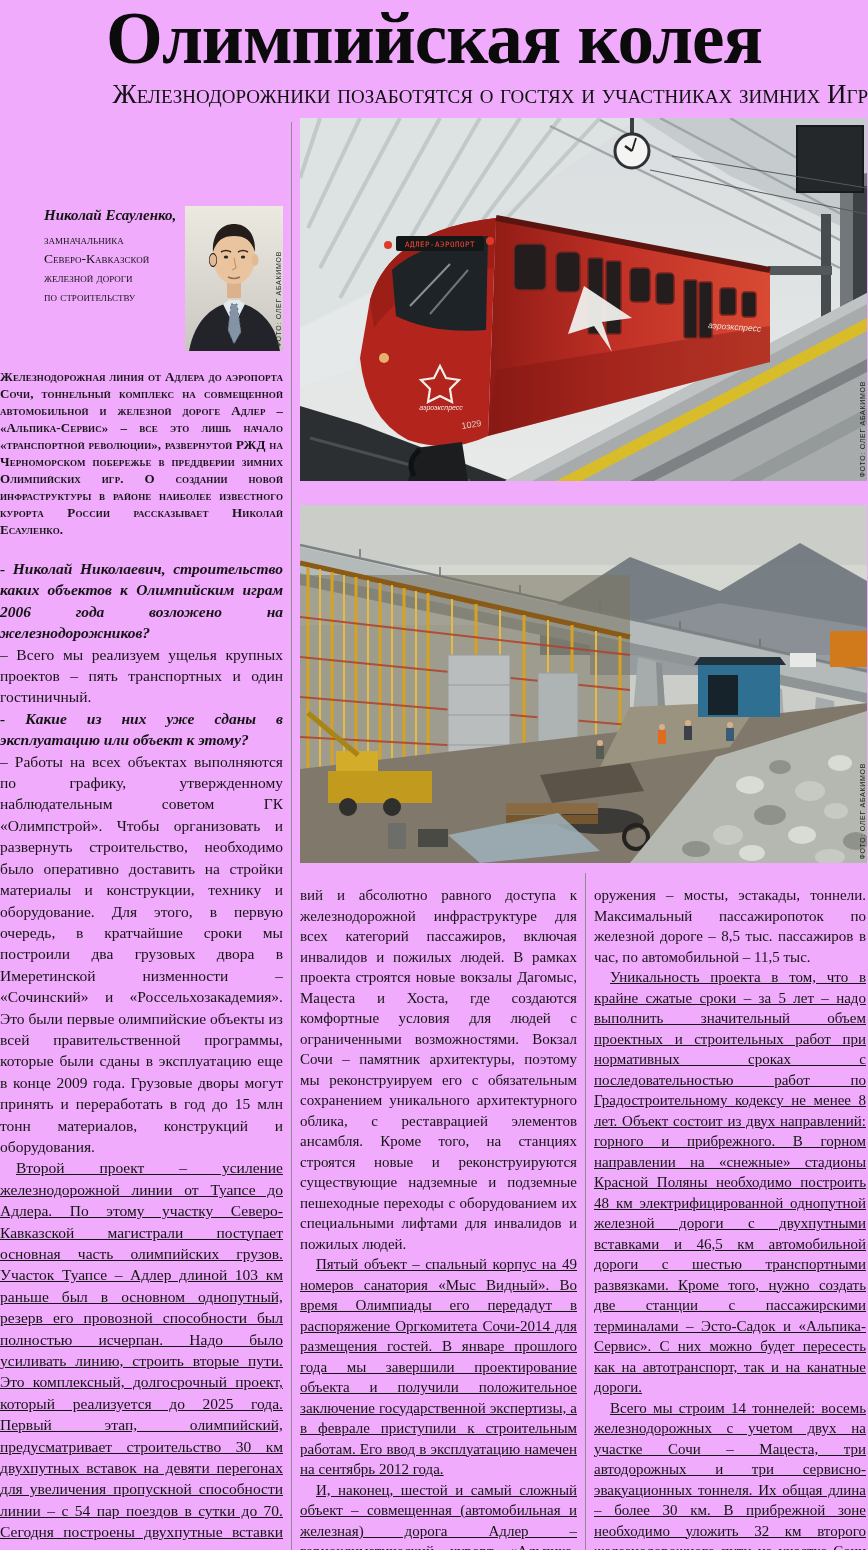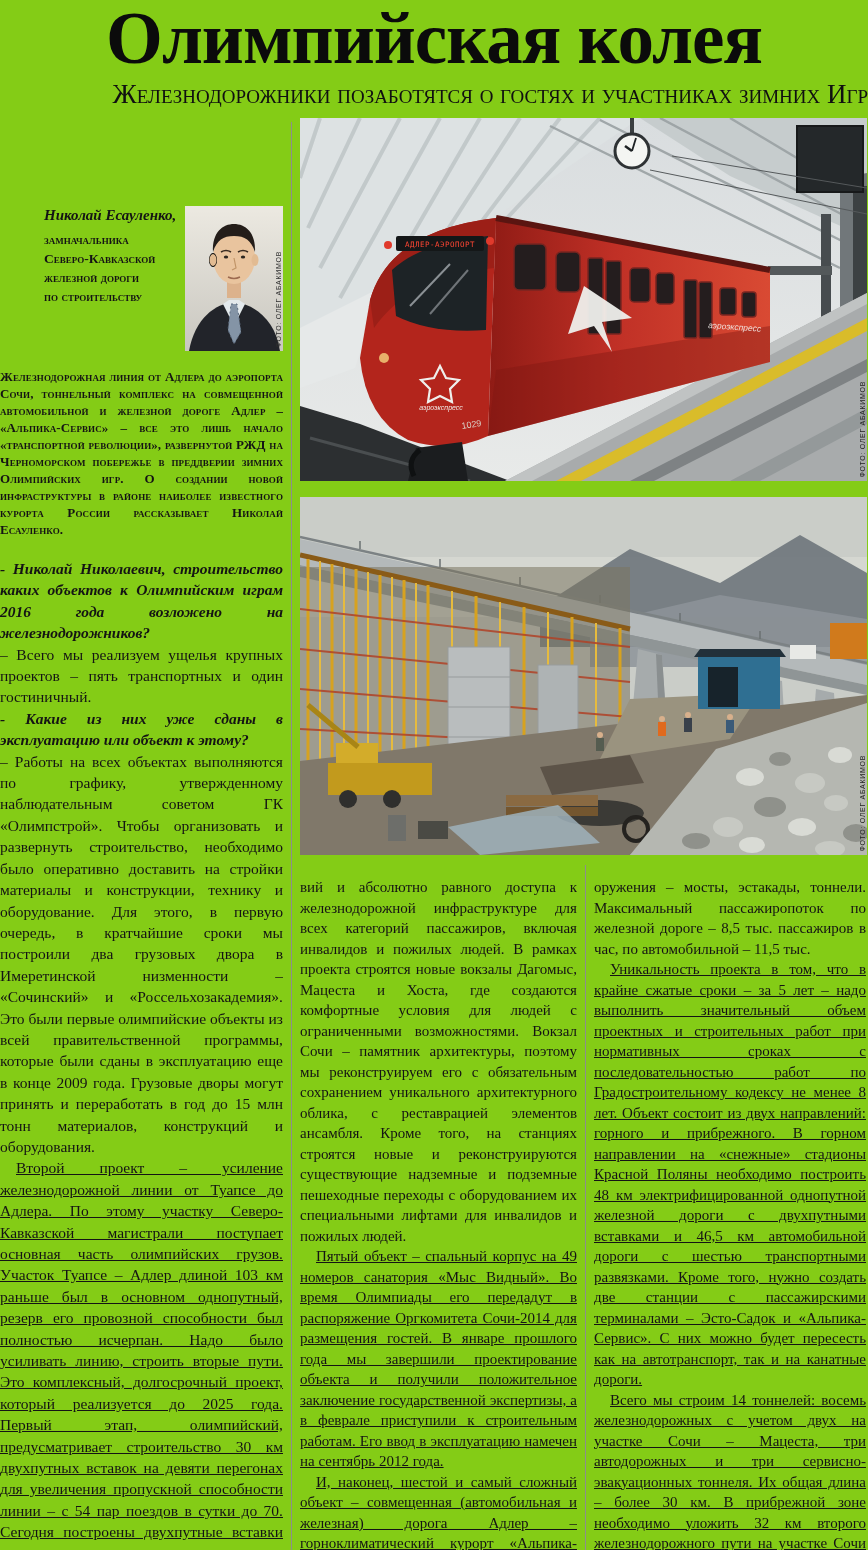--- a/index.html
+++ b/index.html
@@ -1,45 +1,45 @@
 <!DOCTYPE html>
 <html lang="ru"><head>
 <meta charset="utf-8">
 <style>
   html,body{margin:0;padding:0;background:#ffffff;}
-  .page{position:relative;width:868px;height:1550px;background:#84cc16;color:#141414;
+  .page{position:relative;width:868px;height:1550px;background:#f0abfc;color:#141414;
         font-family:"Liberation Serif",serif;overflow:hidden;}
   
   .title{margin:0;padding-top:0px;text-align:center;font-weight:700;
          font-size:73px;line-height:78px;letter-spacing:-1px;color:#0b0b0b;}
   .subtitle{text-align:right;font-variant:small-caps;font-size:27px;line-height:30px;
             margin-top:1px;color:#101010;}
   
   .content{display:flex;margin-top:9px;}
   .col-left{flex:0 0 283px;width:283px;height:1424px;overflow:hidden;}
   .vrule{flex:0 0 1px;width:1px;background:#8d8d8d;margin:4px 8px 0 8px;}
   .col-photos{flex:0 0 567px;width:567px;}
   
   .author-row{position:relative;height:160px;}
   .caption{margin-left:44px;margin-top:88px;width:136px;}
   .author-name{font-weight:700;font-style:italic;font-size:15px;line-height:19px;margin-bottom:5px;}
-  .author-role{font-variant:small-caps;font-weight:700;font-size:13.5px;line-height:19px;white-space:pre-line;}
+  .author-role{font-variant:small-caps;font-weight:400;font-size:13.5px;line-height:19px;white-space:pre-line;}
   .portrait{position:absolute;right:0;top:0;width:98px;height:145px;}
   .portrait svg{display:block;}
   
   .lead{margin-top:2px;font-variant:small-caps;font-weight:700;font-size:13px;
         line-height:17px;text-align:justify;letter-spacing:0.1px;}
   
   .article{margin-top:20px;font-size:15.5px;line-height:21.4px;}
   .article p{margin:0;text-align:justify;}
   .article p.q{font-weight:700;font-style:italic;}
   .article p.p{text-indent:16px;text-decoration:underline;}
   
   figure{margin:0;position:relative;width:567px;background:#dadddd;}
-  .photo-train{height:363px;margin-bottom:16px;}
+  .photo-train{height:363px;margin-bottom:24px;}
   .photo-construction{height:358px;}
   figure svg{display:block;}
   .vcredit{position:absolute;right:1px;bottom:3px;writing-mode:vertical-rl;transform:rotate(180deg);
            font-family:"Liberation Sans",sans-serif;font-size:7px;letter-spacing:0.7px;
            color:#2e2e2e;white-space:nowrap;}
   .vcredit.on-photo{color:#222;}
   
   .bottom-cols{display:flex;margin-top:10px;height:690px;overflow:hidden;}
   .bottom-cols .article{margin-top:12px;font-size:15px;line-height:20.5px;}
   .col-mid{flex:0 0 277px;width:277px;overflow:hidden;}
@@ -92,21 +92,21 @@
             <path d="M49 52 L51 62 L47 64" stroke="#c09468" stroke-width="1.2" fill="none"></path>
             <path d="M43 71 Q49 74 55 71" stroke="#9c6a50" stroke-width="1.4" fill="none"></path>
           </svg>
           <div class="vcredit">ФОТО: ОЛЕГ АБАКИМОВ</div>
         </div>
       </div>
 
       <div class="lead">Железнодорожная линия от Адлера до аэропорта Сочи, тоннельный комплекс на совмещенной автомобильной и железной дороге Адлер – «Альпика-Сервис» – все это лишь начало «транспортной революции», развернутой РЖД на Черноморском побережье в преддверии зимних Олимпийских игр. О создании новой инфраструктуры в районе наиболее известного курорта России рассказывает Николай Есауленко.</div>
 
       <div class="article">
-          <p class="q">- Николай Николаевич, строительство каких объектов к Олимпийским играм 2016 года возложено на железнодорожников?</p>
+          <p class="q">- Николай Николаевич, строительство каких объектов к Олимпийским играм 2006 года возложено на железнодорожников?</p>
           <p class="a">– Всего мы реализуем ущелья крупных проектов – пять транспортных и один гостиничный.</p>
           <p class="q">- Какие из них уже сданы в эксплуатацию или объект к этому?</p>
           <p class="a">– Работы на всех объектах выполняются по графику, утвержденному наблюдательным советом ГК «Олимпстрой». Чтобы организовать и развернуть строительство, необходимо было оперативно доставить на стройки материалы и конструкции, технику и оборудование. Для этого, в первую очередь, в кратчайшие сроки мы построили два грузовых двора в Имеретинской низменности – «Сочинский» и «Россельхозакадемия». Это были первые олимпийские объекты из всей правительственной программы, которые были сданы в эксплуатацию еще в конце 2009 года. Грузовые дворы могут принять и переработать в год до 15 млн тонн материалов, конструкций и оборудования.</p>
           <p class="p">Второй проект – усиление железнодорожной линии от Туапсе до Адлера. По этому участку Северо-Кавказской магистрали поступает основная часть олимпийских грузов. Участок Туапсе – Адлер длиной 103 км раньше был в основном однопутный, резерв его провозной способности был полностью исчерпан. Надо было усиливать линию, строить вторые пути. Это комплексный, долгосрочный проект, который реализуется до 2025 года. Первый этап, олимпийский, предусматривает строительство 30 км двухпутных вставок на девяти перегонах для увеличения пропускной способности линии – с 54 пар поездов в сутки до 70. Сегодня построены двухпутные вставки на восьми перегонах общей длиной около 25 км. Последний участок, Водопадный – Лазаревское, вводится в эксплуатацию в первом квартале этого года.</p>
         </div>
     </div>
 
     <div class="vrule"></div>
 
     <div class="col-photos">

